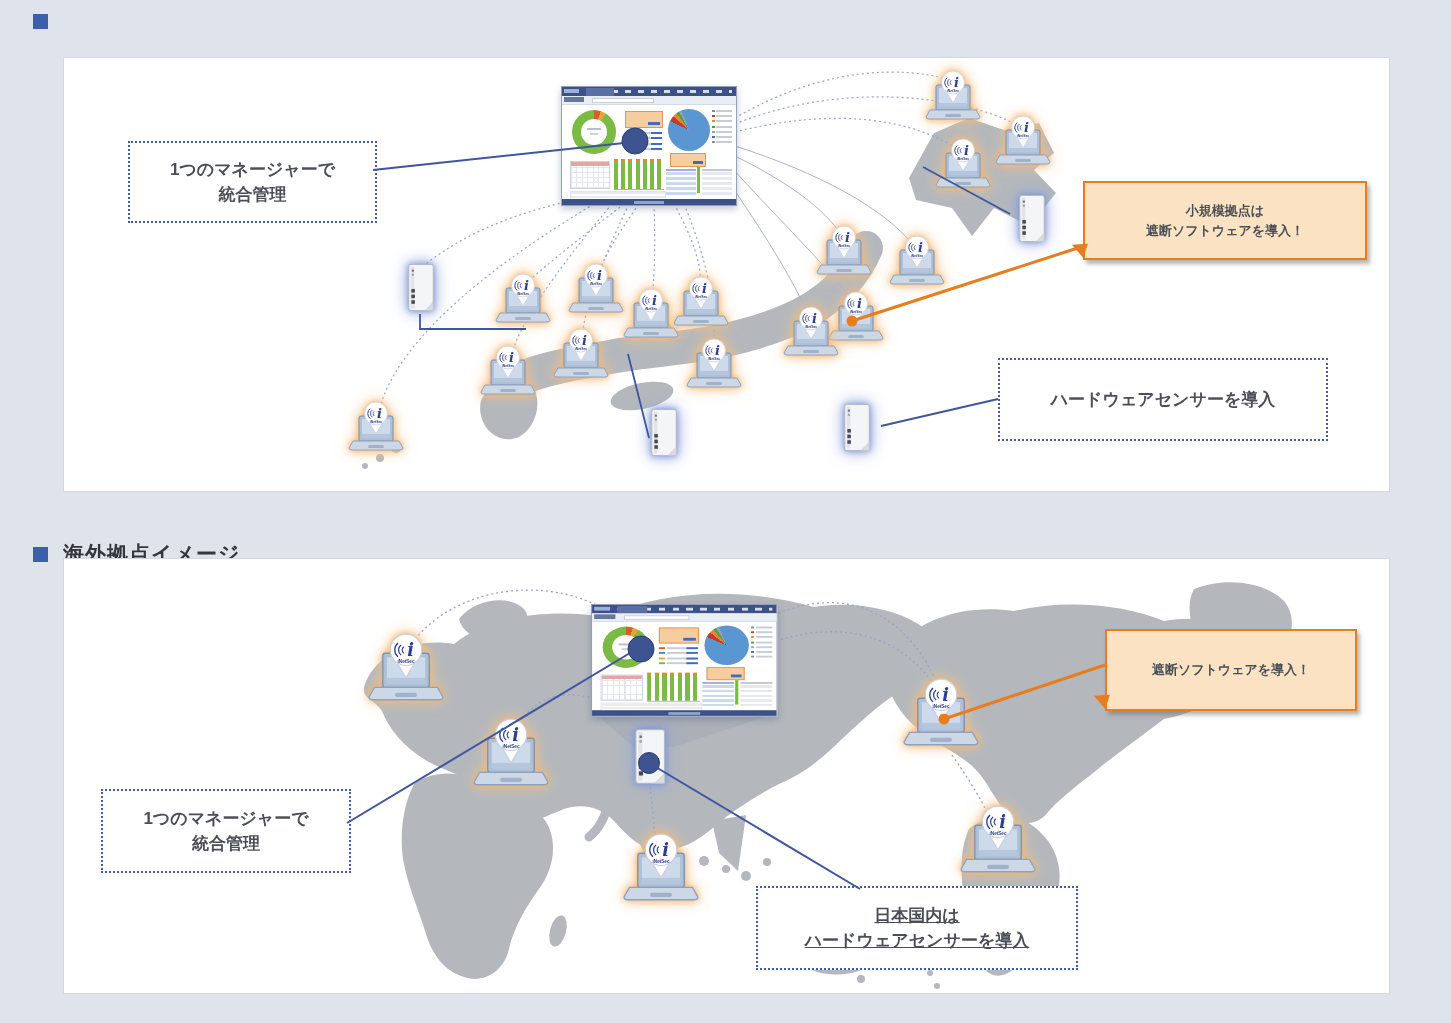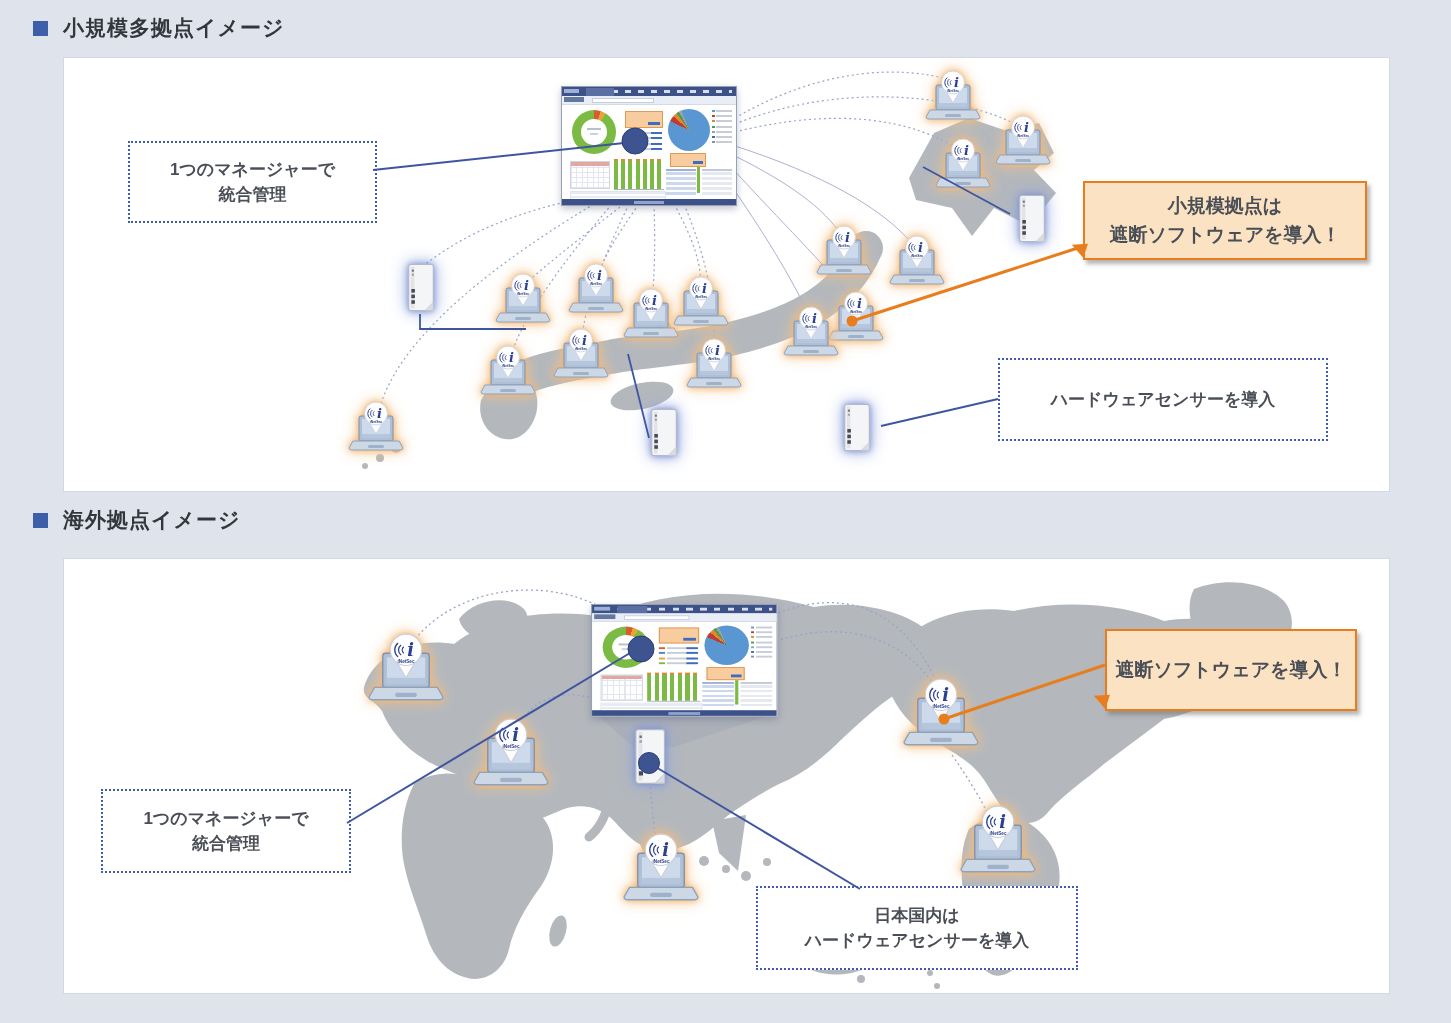--- a/index.html
+++ b/index.html
@@ -26,21 +26,21 @@
   .sensor.sm svg{width:37px;height:53px;}
   .sensor.lg svg{width:43px;height:62px;}
 
   
   .dotted-box{position:absolute;z-index:4;background:#ffffff;border:2px dotted #3f5ba9;
     display:flex;flex-direction:column;justify-content:center;text-align:center;
     font-size:17px;font-weight:bold;color:#4a4f57;line-height:1.5;}
   .orange-box{position:absolute;z-index:4;background:#fbe2c2;border:2px solid #e87d1e;
     box-shadow:3px 4px 4px rgba(110,110,110,.5);
     display:flex;flex-direction:column;justify-content:center;text-align:center;
-    font-size:19px;font-weight:bold;color:#4a4f57;line-height:1.5;}
+    font-size:13px;font-weight:bold;color:#4a4f57;line-height:1.5;}
   .orange-box .tail{position:absolute;left:-14px;bottom:2px;width:0;height:0;
     border-top:6px solid transparent;border-bottom:9px solid transparent;
     border-right:15px solid #e87d1e;transform:rotate(18deg);}
 
   
   .console{position:absolute;z-index:2;width:174px;height:118px;background:#fff;
     border:1px solid #96a0b6;box-shadow:0 3px 7px rgba(60,70,100,.3);}
   .console>div{position:absolute;}
   .c-top{top:0;left:0;right:0;height:9px;background:#3d5189;}
   .c-top::before{content:"";position:absolute;left:2px;top:2px;width:15px;height:4px;background:#9fb0d8;}
@@ -124,21 +124,20 @@
       <rect x="9.5" y="27" width="3.5" height="3.5" fill="#464b54"></rect>
       <rect x="9.5" y="32.5" width="3.5" height="3.5" fill="#464b54"></rect>
       <rect x="9.5" y="38" width="3.5" height="3.5" fill="#464b54"></rect>
       <path d="M23 48 L31 48 L31 40 Z" fill="#d9dce1" stroke="#c0c5cd" stroke-width="0.6"></path>
     </symbol>
   </defs>
 </svg>
 
 <div class="sec-head" style="top:14px;">
   <span class="bullet"></span>
-  <span>小規模多拠点イメージ</span>
 </div>
 
 <div class="panel" style="top:57px;height:433px;">
   <svg class="base" width="1325" height="433" viewBox="0 0 1325 433">
     <g fill="#b4b8bd" stroke="none">
       <path d="M845,120 L870,75 L905,60 L940,72 L975,65 L990,95 L970,112 L992,135 L965,168 L930,150 L908,178 L888,150 L852,142 Z"></path>
       <circle cx="598" cy="272" r="10"></circle>
       <circle cx="752" cy="270" r="11"></circle>
       <ellipse cx="578" cy="338" rx="32" ry="13" transform="rotate(-12 578 338)"></ellipse>
       <path d="M430,322 C450,313 470,320 473,340 C476,362 460,384 441,381 C423,378 413,360 417,342 Z"></path>
@@ -326,21 +325,21 @@
       <path d="M859,109 L946,156"></path>
       <path d="M934,341 L817,368"></path>
       <path d="M564,296 L585,380"></path>
     </g>
     <circle cx="571" cy="83" r="13" fill="#3d5490" stroke="#2a3d75"></circle>
     <path d="M788,263 L1020,188" stroke="#e87d1e" stroke-width="3" fill="none"></path>
     <circle cx="788" cy="263" r="5.5" fill="#e87d1e"></circle>
   </svg>
 </div>
 
-<div class="sec-head" style="top:506px;">
+<div class="sec-head" style="top:540px;">
   <span class="bullet"></span>
   <span>海外拠点イメージ</span>
 </div>
 
 <div class="panel" style="top:558px;height:434px;">
   <svg class="base" width="1325" height="434" viewBox="0 0 1325 434">
     <g fill="#b4b8bd" stroke="none">
       <path d="M300,128 C310,95 350,78 390,85 C420,60 480,48 540,58 C600,30 680,28 750,48 C800,40 850,55 870,78 C885,100 870,118 845,128 C820,140 800,160 780,178 C760,198 740,215 715,225 C690,238 668,252 650,268 C630,285 610,295 588,290 C570,286 560,272 548,260 C535,248 518,244 500,250 C480,258 462,268 445,262 C430,256 425,240 415,228 C400,215 378,212 360,200 C340,188 325,170 318,152 C310,140 298,140 300,128 Z"></path>
       <path d="M560,252 L604,252 L584,302 Z"></path>
       <path d="M648,262 L682,256 L674,312 L655,294 Z"></path>
@@ -453,21 +452,21 @@
     </div>
 
   <div class="dotted-box" style="left:37px;top:230px;width:246px;height:80px;">
     <div>1つのマネージャーで</div>
     <div>統合管理</div>
   </div>
   <div class="orange-box" style="left:1041px;top:70px;width:248px;height:78px;">
     <span class="tail"></span>
     <div>遮断ソフトウェアを導入！</div>
   </div>
-  <div class="dotted-box" style="left:692px;top:327px;width:318px;height:80px;">
+  <div class="dotted-box" style="left:692px;top:327px;width:318px;height:80px;text-decoration:underline;">
     <div>日本国内は</div>
     <div>ハードウェアセンサーを導入</div>
   </div>
 
   <svg class="overlay" width="1325" height="434" viewBox="0 0 1325 434">
     <g stroke="#3f55a0" stroke-width="2" fill="none">
       <path d="M283,264 L566,94"></path>
       <path d="M585,204 L796,330"></path>
     </g>
     <circle cx="577" cy="90" r="13" fill="#3d5490" stroke="#2a3d75"></circle>

